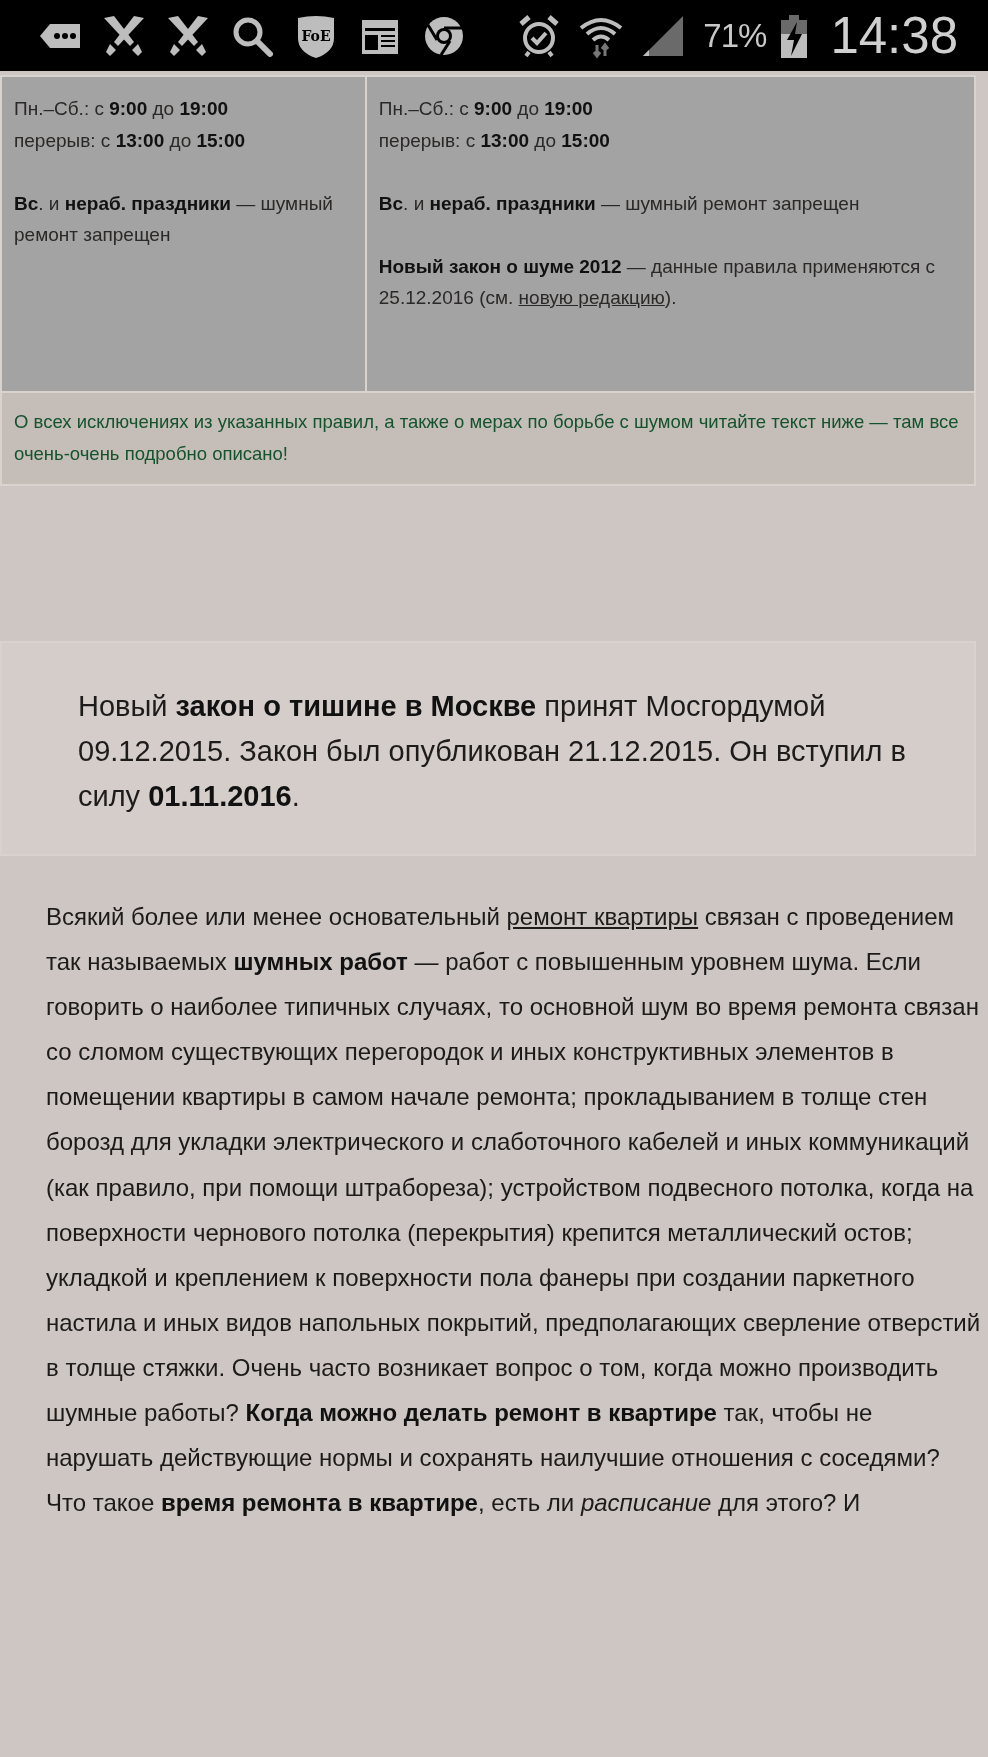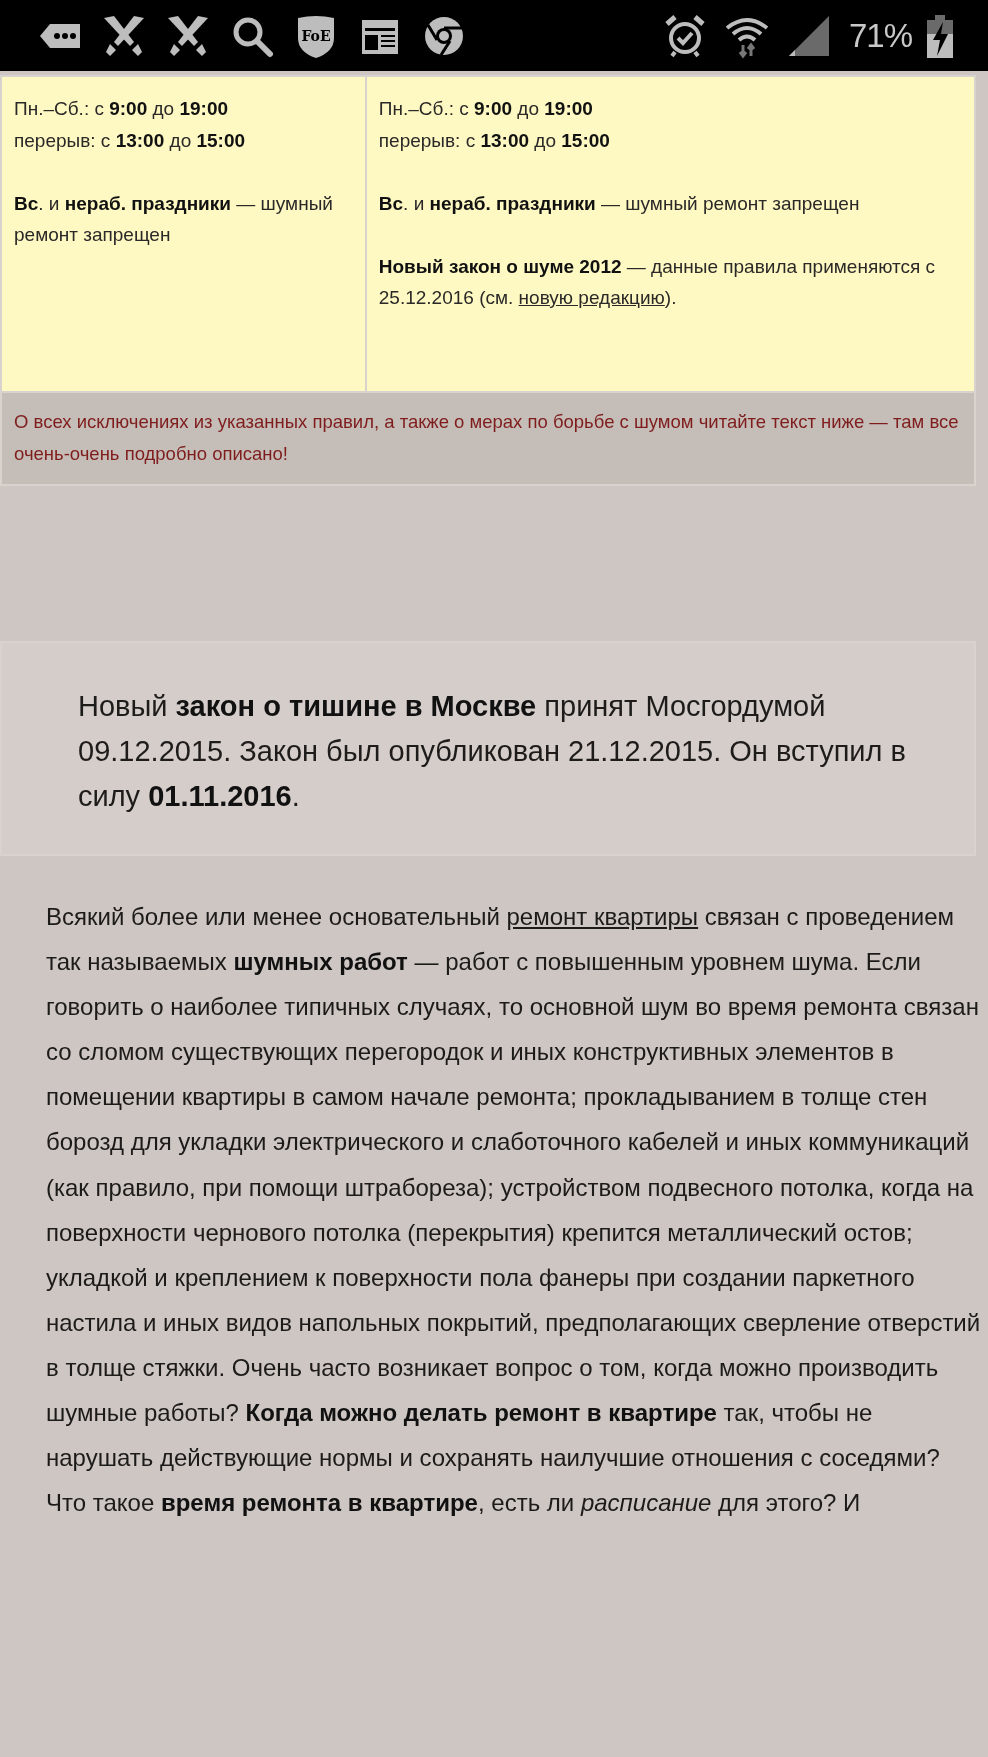--- a/index.html
+++ b/index.html
@@ -36,28 +36,28 @@
     }
     .row-title th {
       background: #c4bdb8; height: 64px; text-align: center; vertical-align: middle;
       font-size: 19px; font-weight: normal; color: #222;
     }
     .row-head th {
       background: #c4bdb8; height: 65px; text-align: center; vertical-align: middle;
       font-size: 20px; font-weight: normal; color: #2a2827; width: 50%;
     }
     .row-body td {
-      background: #fef9c3; padding: 16px 12px 14px 12px;
+      background: #a3a3a3; padding: 16px 12px 14px 12px;
       font-size: 19px; line-height: 31.5px; color: #2b2928;
       height: 316px;
     }
     .row-body td p + p { margin-top: 31.5px; }
     .row-foot td {
       background: #c4bdb8; padding: 13px 12px 14px 12px;
-      font-size: 18.5px; line-height: 32px; color: #7f1d1d; height: 93px;
+      font-size: 18.5px; line-height: 32px; color: #14532d; height: 93px;
     }
     b { font-weight: bold; color: #111; }
     .ulink { text-decoration: underline; color: #2b2928; }
 
     
     .notice {
       position: absolute; left: 0; top: 570px; width: 976px; height: 215px;
       background: #d4cdca;
       border: 2px solid #d9d3d0;
       padding: 41px 40px 0 76px;
@@ -158,20 +158,21 @@
     </span>
     <span class="sb-battery-pct">71%</span>
     <span class="sb-icon" style="width:36px">
       <svg viewBox="0 0 32 48">
           <rect x="11" y="3" width="10" height="5" fill="#6a6a6a"></rect>
           <rect x="3" y="8" width="26" height="14" fill="#6a6a6a"></rect>
           <rect x="3" y="22" width="26" height="24" fill="#bdbdbd"></rect>
           <path d="M19 10 L9 28 H16 L13 44 L24 22 H17 Z" fill="#000"></path>
         </svg>
     </span>
+    <span class="sb-time">14:38</span>
   </div>
 </div>
 
 <div class="page">
 
   <table class="sched-table">
     <tbody>
     <tr class="row-body">
       <td>
         <p>

